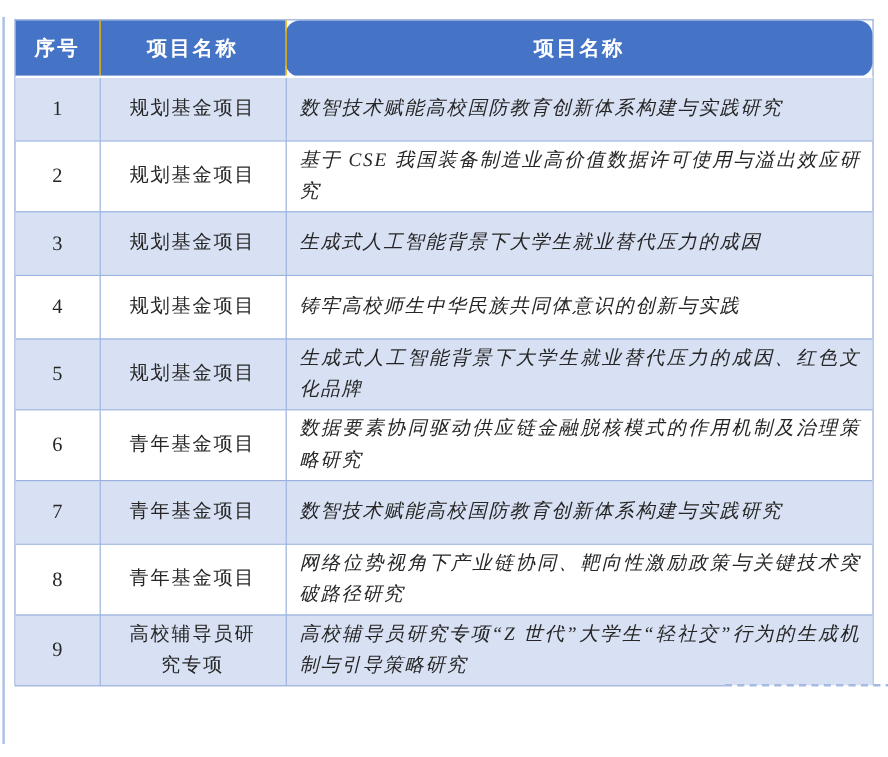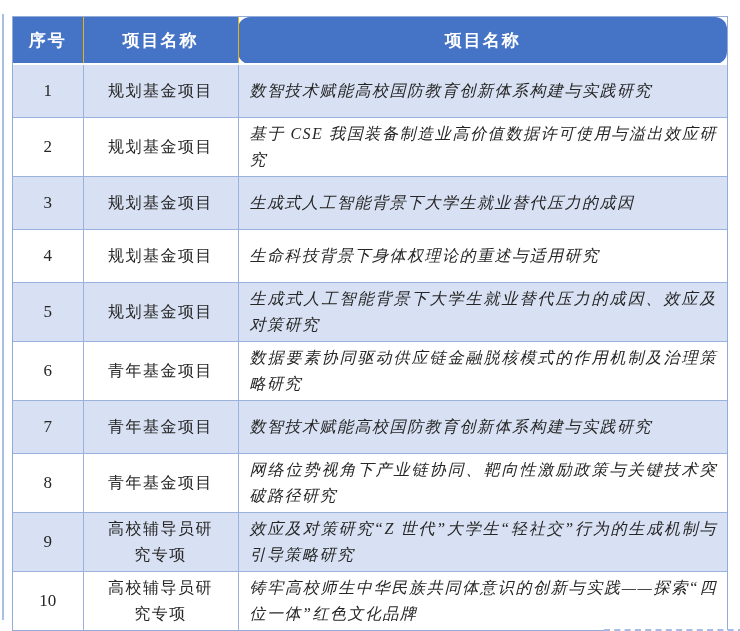--- a/index.html
+++ b/index.html
@@ -133,49 +133,44 @@
         <td class="cell-title">基于 CSE 我国装备制造业高价值数据许可使用与溢出效应研究</td>
       </tr>
       <tr class="alt">
         <td class="cell-index">3</td>
         <td class="cell-category">规划基金项目</td>
         <td class="cell-title">生成式人工智能背景下大学生就业替代压力的成因</td>
       </tr>
       <tr>
         <td class="cell-index">4</td>
         <td class="cell-category">规划基金项目</td>
-        <td class="cell-title">生命科技背景下身体权理论的重述与适用研究</td>
+        <td class="cell-title">铸牢高校师生中华民族共同体意识的创新与实践</td>
       </tr>
       <tr class="alt">
         <td class="cell-index">5</td>
         <td class="cell-category">规划基金项目</td>
-        <td class="cell-title">生成式人工智能背景下大学生就业替代压力的成因、效应及对策研究</td>
+        <td class="cell-title">生成式人工智能背景下大学生就业替代压力的成因、红色文化品牌</td>
       </tr>
       <tr>
         <td class="cell-index">6</td>
         <td class="cell-category">青年基金项目</td>
         <td class="cell-title">数据要素协同驱动供应链金融脱核模式的作用机制及治理策略研究</td>
       </tr>
       <tr class="alt">
         <td class="cell-index">7</td>
         <td class="cell-category">青年基金项目</td>
         <td class="cell-title">数智技术赋能高校国防教育创新体系构建与实践研究</td>
       </tr>
       <tr>
         <td class="cell-index">8</td>
         <td class="cell-category">青年基金项目</td>
         <td class="cell-title">网络位势视角下产业链协同、靶向性激励政策与关键技术突破路径研究</td>
       </tr>
       <tr class="alt">
         <td class="cell-index">9</td>
         <td class="cell-category">高校辅导员研究专项</td>
-        <td class="cell-title">效应及对策研究“Z 世代”大学生“轻社交”行为的生成机制与引导策略研究</td>
-      </tr>
-      <tr>
-        <td class="cell-index">10</td>
-        <td class="cell-category">高校辅导员研究专项</td>
-        <td class="cell-title">铸牢高校师生中华民族共同体意识的创新与实践——探索“四位一体”红色文化品牌</td>
+        <td class="cell-title">高校辅导员研究专项“Z 世代”大学生“轻社交”行为的生成机制与引导策略研究</td>
       </tr>
     </tbody>
   </table>
   <div class="bottom-line-solid"></div>
   <div class="bottom-line-dashed"></div>
 </div>
 
 </body></html>

